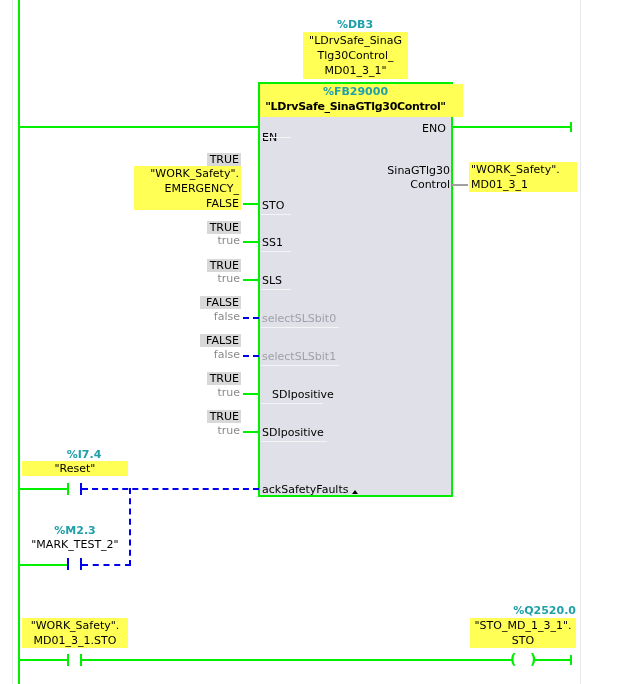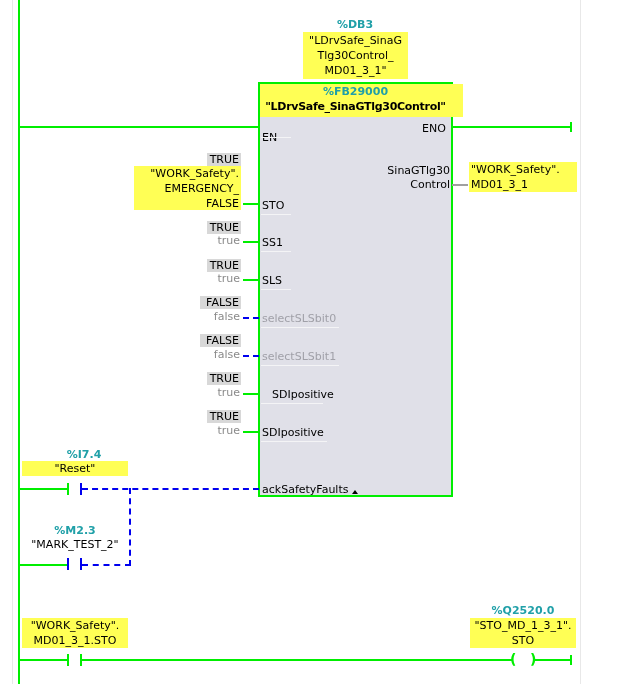--- a/index.html
+++ b/index.html
@@ -129,21 +129,21 @@
 
 <div class="tag" style="left:22px;top:618px;width:106px;height:30px;">
   <div>"WORK_Safety".</div>
   <div>MD01_3_1.STO</div>
 </div>
 <div class="hline" style="left:18px;top:659px;width:50px;"></div>
 <div class="contact-bar" style="left:67px;top:654px;"></div>
 <div class="contact-bar" style="left:80px;top:654px;"></div>
 <div class="hline" style="left:80px;top:659px;width:432px;"></div>
 
-<div class="addr" style="left:470px;top:604px;width:106px;">%Q2520.0</div>
+<div class="addr" style="left:470px;top:604px;width:106px;text-align:right;">%Q2520.0</div>
 <div class="tag" style="left:470px;top:618px;width:106px;height:30px;">
   <div>"STO_MD_1_3_1".</div>
   <div>STO</div>
 </div>
 <div class="abs" style="left:510px;top:651px;width:26px;height:18px;color:#00ee00;font-weight:bold;font-size:14px;line-height:16px;">
   <span style="position:absolute;left:0;top:0;">(</span>
     <span style="position:absolute;left:20px;top:0;">)</span>
 </div>
 <div class="abs" style="left:515px;top:658px;width:16px;height:4px;background:#fff;"></div>
 <div class="hline" style="left:533px;top:659px;width:39px;"></div>

